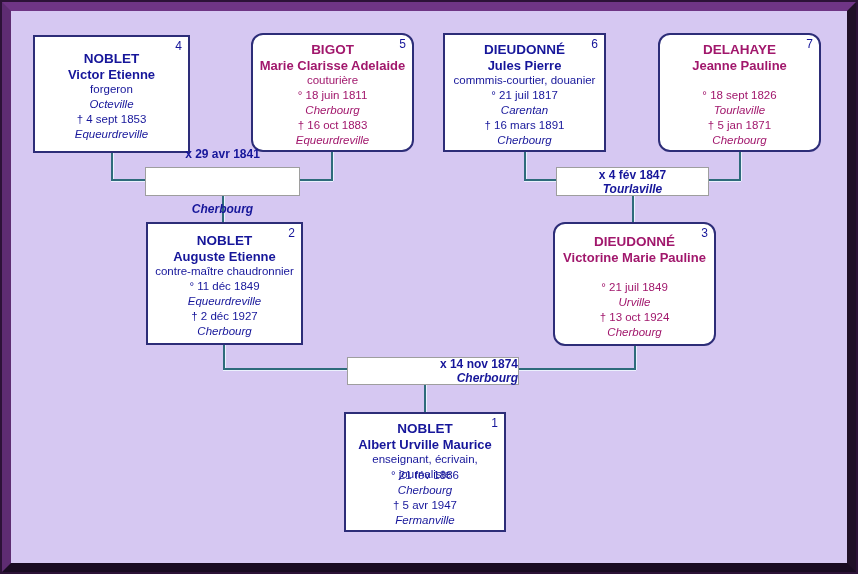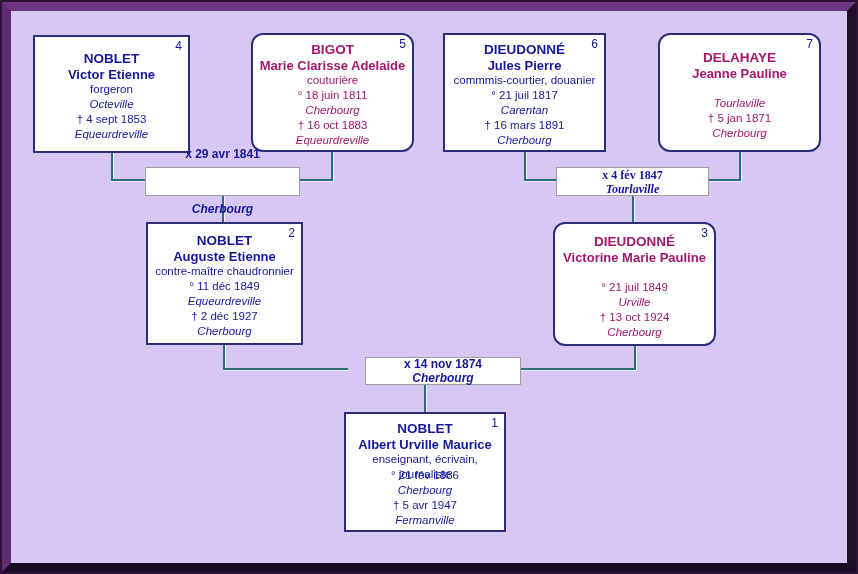--- a/index.html
+++ b/index.html
@@ -130,32 +130,33 @@
       <div class="pline italic">Cherbourg</div>
     </div>
   </div>
 
   <div class="person female" style="left:658px;top:33px;width:163px;height:119px;">
     <span class="num">7</span>
     <div class="content">
       <div class="surname">DELAHAYE</div>
       <div class="given">Jeanne Pauline</div>
       <div class="pline"></div>
+      <div class="pline">° 18 sept 1826</div>
       <div class="pline italic">Tourlaville</div>
       <div class="pline">† 5 jan 1871</div>
       <div class="pline italic">Cherbourg</div>
     </div>
   </div>
 
   <div class="marriage" style="left:145px;top:167px;width:155px;height:29px;gap:41px;">
     <div class="mdate">x 29 avr 1841</div>
     <div class="mplace">Cherbourg</div>
   </div>
 
-  <div class="marriage" style="left:556px;top:167px;width:153px;height:29px;font-family:Liberation Serif, serif;">
+  <div class="marriage" style="left:556px;top:167px;width:153px;height:29px;">
     <div class="mdate">x 4 fév 1847</div>
     <div class="mplace">Tourlaville</div>
   </div>
 
   <div class="person male" style="left:146px;top:222px;width:157px;height:123px;">
     <span class="num">2</span>
     <div class="content">
       <div class="surname">NOBLET</div>
       <div class="given">Auguste Etienne</div>
       <div class="pline">contre-maître chaudronnier</div>
@@ -172,21 +173,21 @@
       <div class="surname">DIEUDONNÉ</div>
       <div class="given">Victorine Marie Pauline</div>
       <div class="pline"></div>
       <div class="pline">° 21 juil 1849</div>
       <div class="pline italic">Urville</div>
       <div class="pline">† 13 oct 1924</div>
       <div class="pline italic">Cherbourg</div>
     </div>
   </div>
 
-  <div class="marriage" style="left:365px;top:357px;width:156px;height:28px;">
+  <div class="marriage" style="left:347px;top:357px;width:172px;height:28px;text-align:right;">
     <div class="mdate">x 14 nov 1874</div>
     <div class="mplace">Cherbourg</div>
   </div>
 
   <div class="person male" style="left:344px;top:412px;width:162px;height:120px;">
     <span class="num">1</span>
     <div class="content">
       <div class="surname">NOBLET</div>
       <div class="given">Albert Urville Maurice</div>
       <div class="pline">enseignant, écrivain, journaliste</div>

